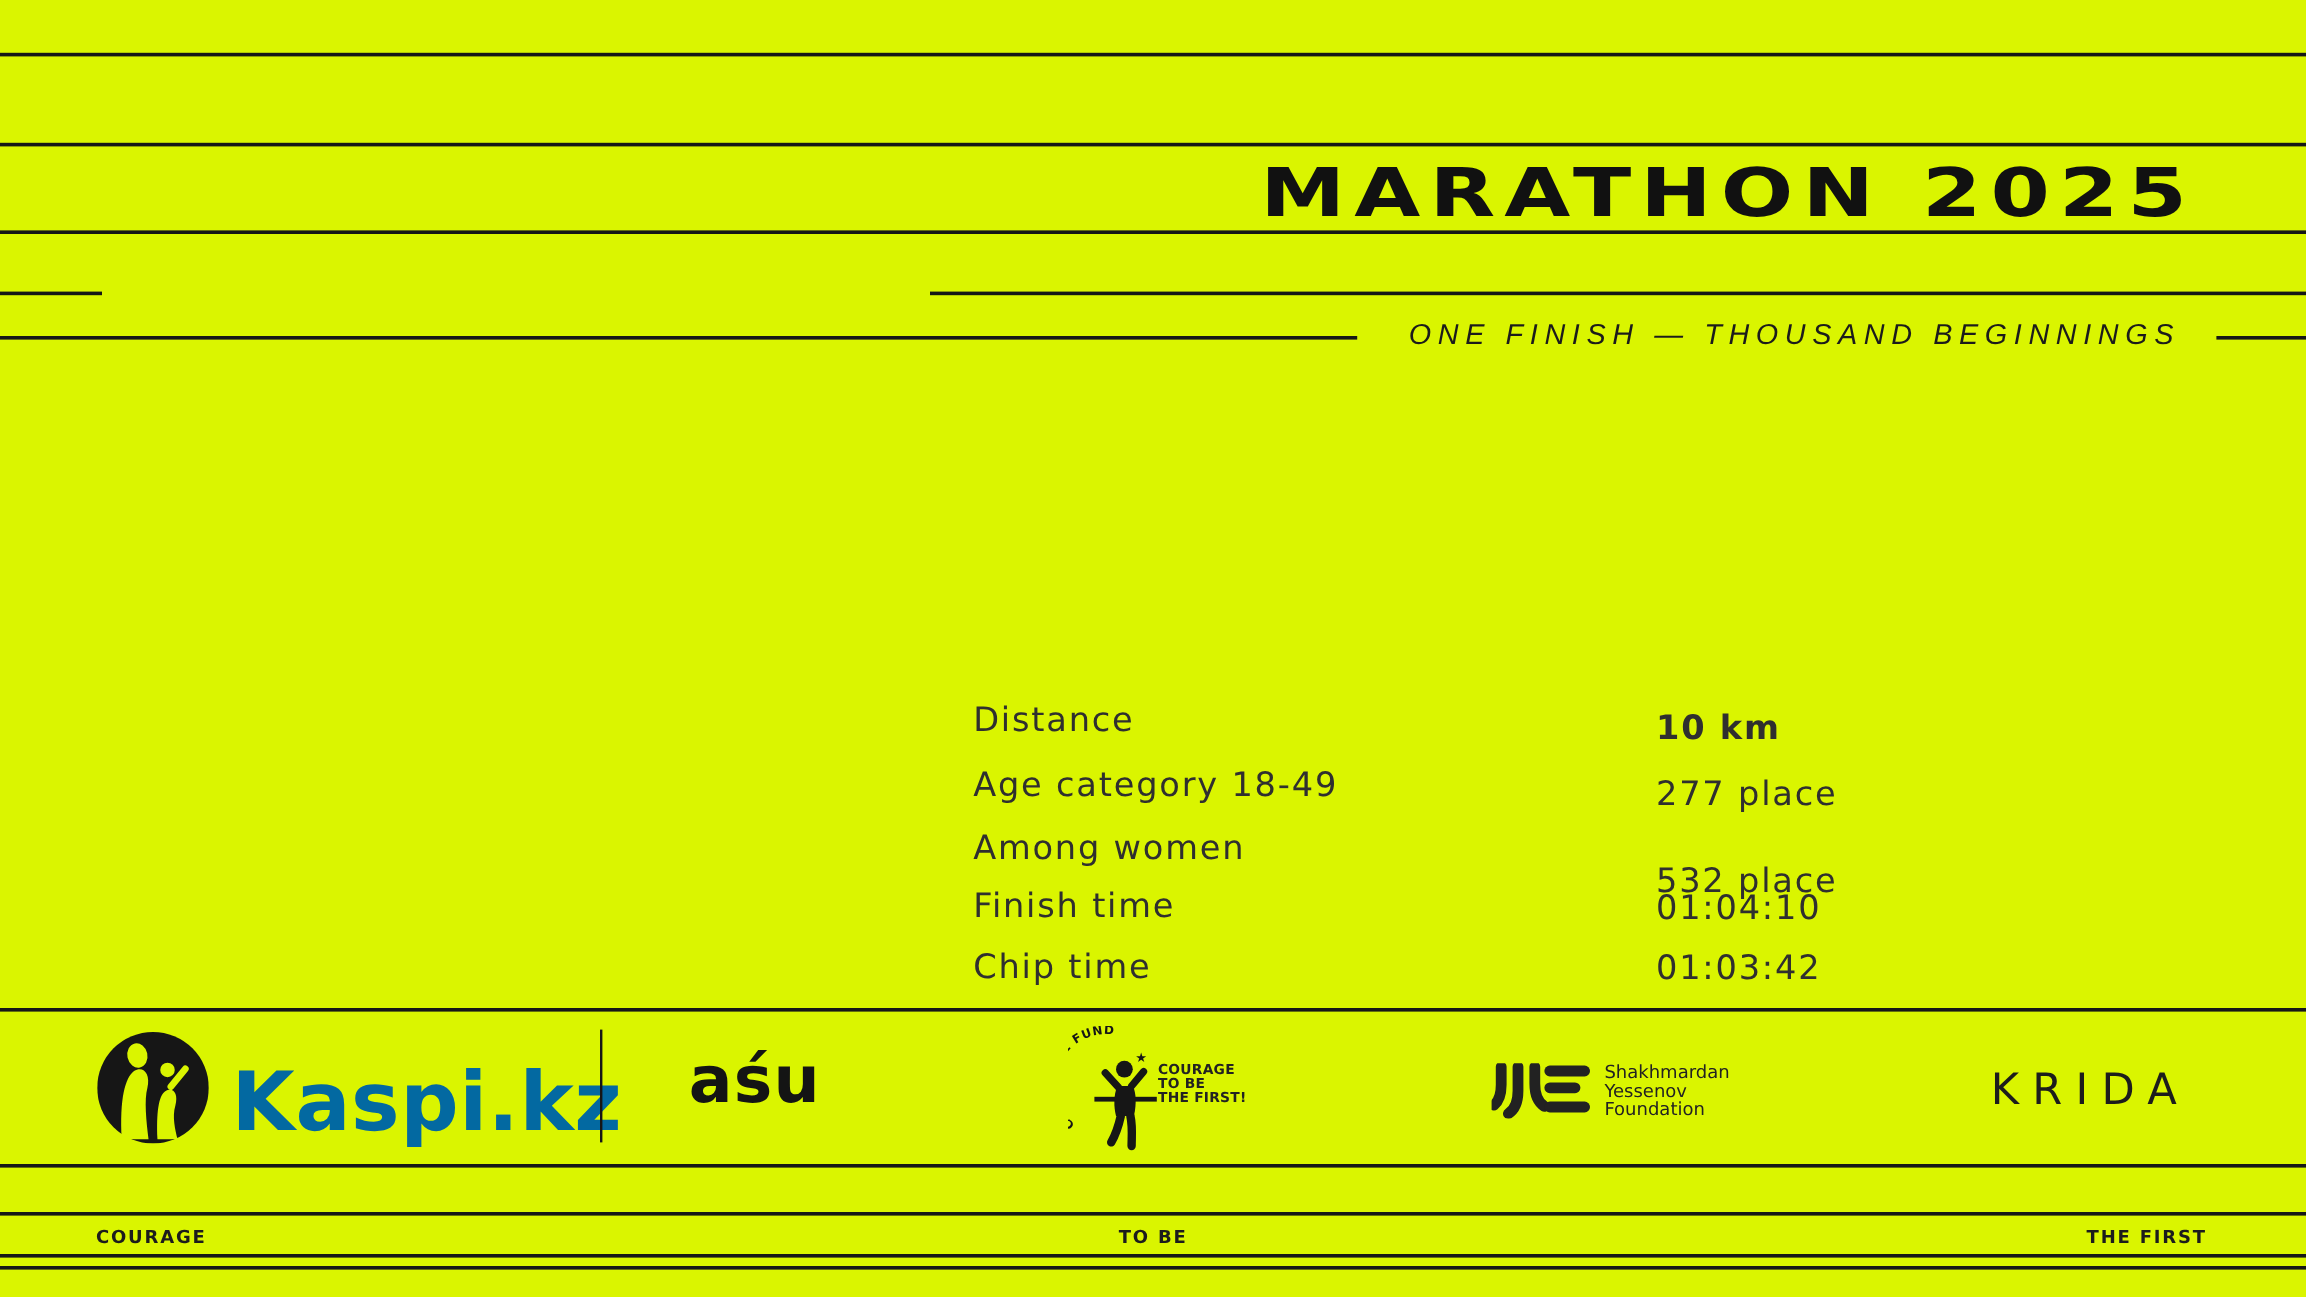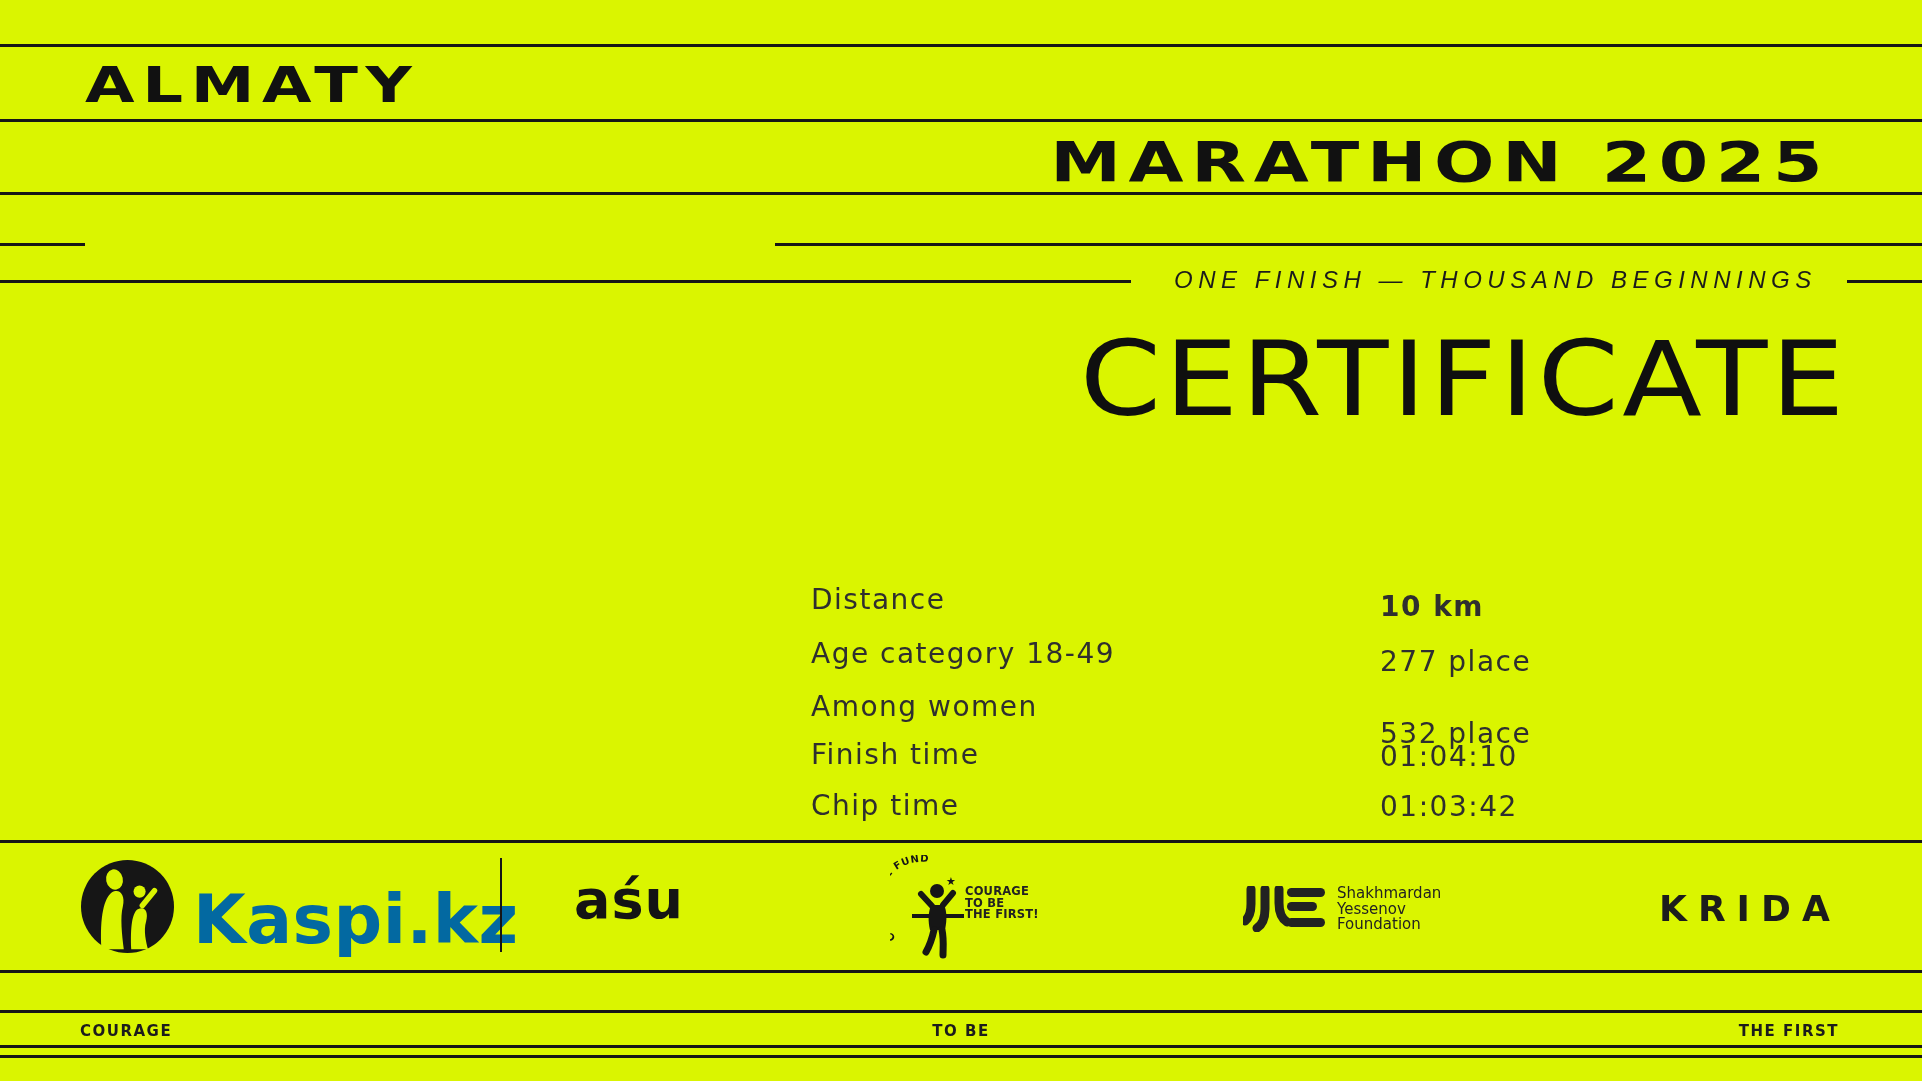--- a/index.html
+++ b/index.html
@@ -43,38 +43,32 @@
 </style>
 </head>
 <body>
 
 <div id="page">
 
   <div class="hline" style="top:44px;left:0;right:0;"></div>
   <div class="hline" style="top:119px;left:0;right:0;"></div>
   <div class="hline" style="top:192px;left:0;right:0;"></div>
 
-  <div class="abs big-head" style="left:85px;top:56px;font-size:50px;letter-spacing:6px;">
-    <span class="stretch-l" style="transform:scaleX(1.28);">ALMATY</span>
-  </div>
 
   <div class="abs big-head" style="right:92px;top:129px;font-size:56px;letter-spacing:6px;">
     <span class="stretch-r" style="transform:scaleX(1.27);">MARATHON 2025</span>
   </div>
 
   <div class="hline" style="top:243px;left:0;width:85px;"></div>
   <div class="hline" style="top:243px;left:775px;right:0;"></div>
 
   <div class="hline" style="top:280px;left:0;width:1131px;"></div>
   <div class="abs slogan" style="left:1174px;top:266px;font-size:24px;letter-spacing:5.5px;">ONE FINISH — THOUSAND BEGINNINGS</div>
   <div class="hline" style="top:280px;left:1847px;right:0;"></div>
 
-  <div class="abs" style="right:74px;top:318px;font-size:104px;font-weight:400;letter-spacing:3px;color:#0f0f0f;white-space:nowrap;">
-    <span class="stretch-r" style="transform:scaleX(1.12);">CERTIFICATE</span>
-  </div>
 
 
   <div class="abs stat-label" style="left:811px;top:583px;">Distance</div>
   <div class="abs stat-value" style="left:1380px;top:590px;font-weight:bold;">10 km</div>
 
   <div class="abs stat-label" style="left:811px;top:637px;">Age category 18-49</div>
   <div class="abs stat-value" style="left:1380px;top:645px;">277 place</div>
 
   <div class="abs stat-label" style="left:811px;top:690px;">Among women</div>
   <div class="abs stat-value" style="left:1380px;top:717px;">532 place</div>
@@ -131,21 +125,21 @@
     <rect x="44" y="2" width="38" height="9" rx="4.5" fill="#222222"></rect>
     <rect x="44" y="16" width="30" height="9" rx="4.5" fill="#222222"></rect>
     <rect x="44" y="32" width="38" height="9" rx="4.5" fill="#222222"></rect>
   </svg>
   <div class="abs sponsor-text" style="left:1337px;top:886px;font-size:15px;line-height:15.5px;">
     <div>Shakhmardan</div>
     <div>Yessenov</div>
     <div>Foundation</div>
   </div>
 
-  <div class="abs" style="left:1659px;top:888px;font-size:36px;font-weight:700;letter-spacing:11px;color:#1c1c1c;white-space:nowrap;">KRIDA</div>
+  <div class="abs" style="left:1659px;top:888px;font-size:36px;font-weight:400;letter-spacing:11px;color:#1c1c1c;white-space:nowrap;">KRIDA</div>
 
   <div class="hline" style="top:1010px;left:0;right:0;"></div>
 
   <div class="abs motto" style="left:80px;top:1022px;">COURAGE</div>
   <div class="abs motto" style="left:0;right:0;top:1022px;text-align:center;">TO BE</div>
   <div class="abs motto" style="right:83px;top:1022px;">THE FIRST</div>
 
   <div class="hline" style="top:1045px;left:0;right:0;"></div>
   <div class="hline" style="top:1055px;left:0;right:0;"></div>
 

